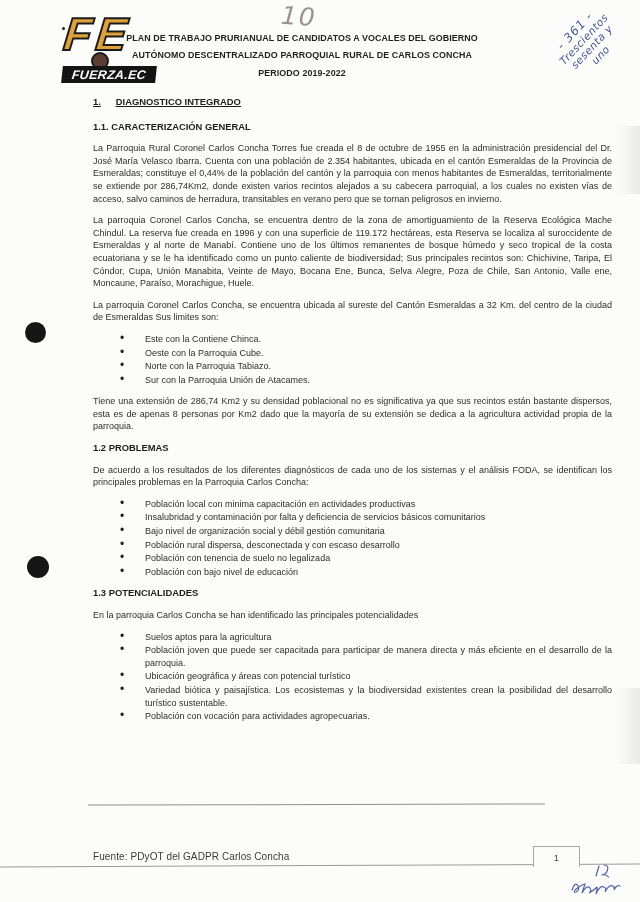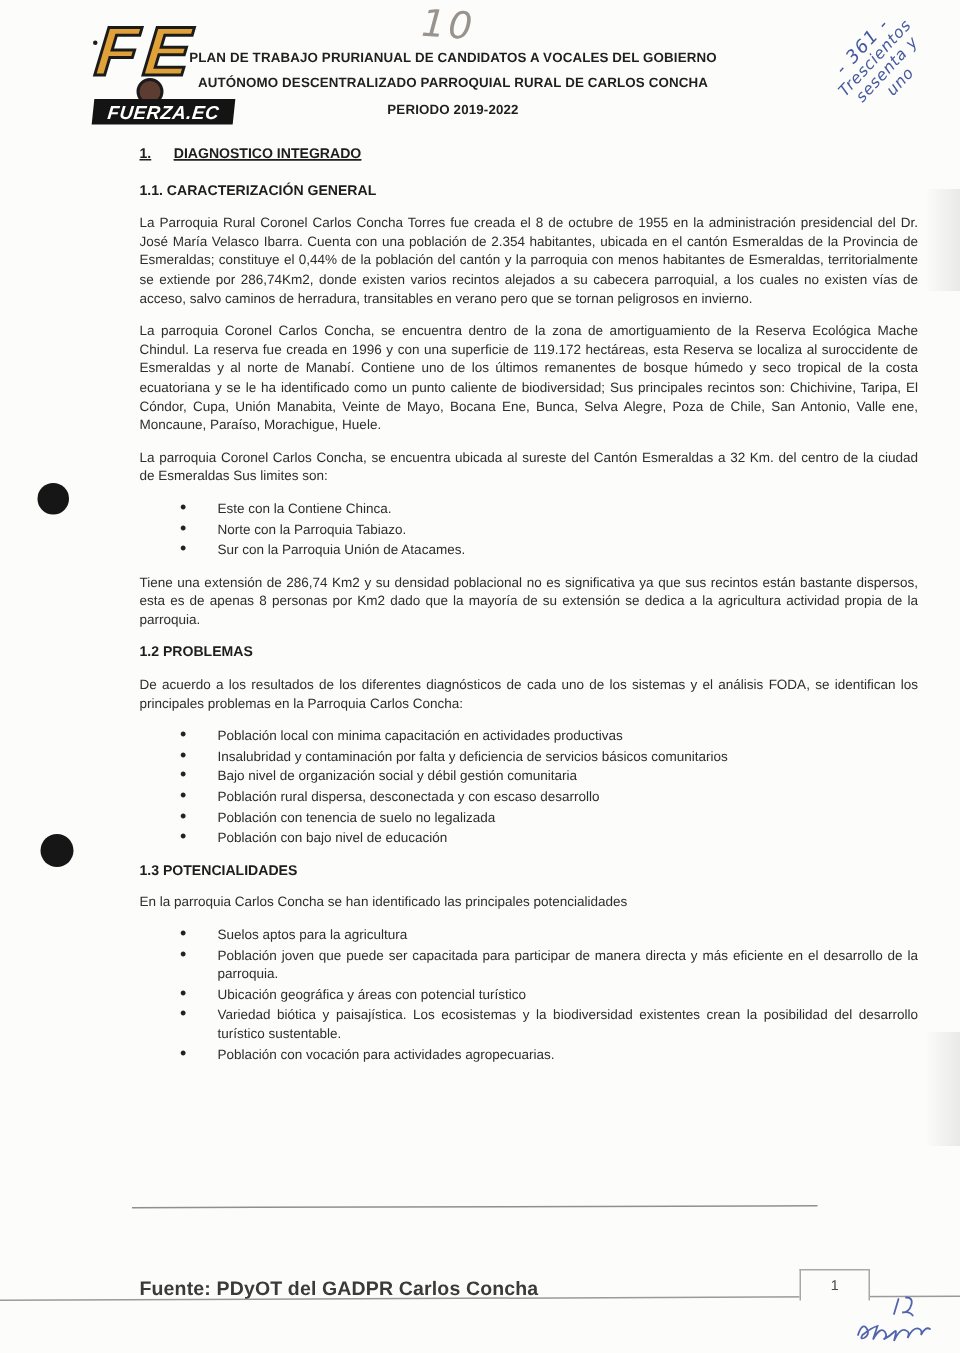--- a/index.html
+++ b/index.html
@@ -119,21 +119,21 @@
   
   .footnote-rule{
     position:absolute;left:88px;top:804px;width:457px;height:0;
     border-top:1px solid #8f8f8d;
     transform:rotate(-0.15deg);
   }
 
   
   .footer-source{
     position:absolute;left:93px;top:851px;
-    font-size:13px;color:#3a3a3a;letter-spacing:0.1px;font-weight:bold;
+    font-size:10px;color:#3a3a3a;letter-spacing:0.1px;
   }
   .footer-rule{
     position:absolute;left:0;top:865px;width:640px;height:0;
     border-top:1px solid #9a9a98;
     transform:rotate(-0.25deg);
   }
   .page-tab{
     position:absolute;left:533px;top:846px;width:45px;height:20px;
     background:#fcfcfa;
     border:1px solid #a8a8a6;border-bottom:none;
@@ -183,20 +183,21 @@
     </div>
 
     <div class="h2">1.1. CARACTERIZACIÓN GENERAL</div>
 
     <p>La Parroquia Rural Coronel Carlos Concha Torres fue creada el 8 de octubre de 1955 en la administración presidencial del Dr. José María Velasco Ibarra. Cuenta con una población de 2.354 habitantes, ubicada en el cantón Esmeraldas de la Provincia de Esmeraldas; constituye el 0,44% de la población del cantón y la parroquia con menos habitantes de Esmeraldas, territorialmente se extiende por 286,74Km2, donde existen varios recintos alejados a su cabecera parroquial, a los cuales no existen vías de acceso, salvo caminos de herradura, transitables en verano pero que se tornan peligrosos en invierno.</p>
     <p>La parroquia Coronel Carlos Concha, se encuentra dentro de la zona de amortiguamiento de la Reserva Ecológica Mache Chindul. La reserva fue creada en 1996 y con una superficie de 119.172 hectáreas, esta Reserva se localiza al suroccidente de Esmeraldas y al norte de Manabí. Contiene uno de los últimos remanentes de bosque húmedo y seco tropical de la costa ecuatoriana y se le ha identificado como un punto caliente de biodiversidad; Sus principales recintos son: Chichivine, Taripa, El Cóndor, Cupa, Unión Manabita, Veinte de Mayo, Bocana Ene, Bunca, Selva Alegre, Poza de Chile, San Antonio, Valle ene, Moncaune, Paraíso, Morachigue, Huele.</p>
     <p>La parroquia Coronel Carlos Concha, se encuentra ubicada al sureste del Cantón Esmeraldas a 32 Km. del centro de la ciudad de Esmeraldas Sus limites son:</p>
 
     <ul>
       <li>Este con la Contiene Chinca.</li>
+      <li>Oeste con la Parroquia Cube.</li>
       <li>Norte con la Parroquia Tabiazo.</li>
       <li>Sur con la Parroquia Unión de Atacames.</li>
     </ul>
 
     <p>Tiene una extensión de 286,74 Km2 y su densidad poblacional no es significativa ya que sus recintos están bastante dispersos, esta es de apenas 8 personas por Km2 dado que la mayoría de su extensión se dedica a la agricultura actividad propia de la parroquia.</p>
 
     <div class="h2">1.2 PROBLEMAS</div>
     <p>De acuerdo a los resultados de los diferentes diagnósticos de cada uno de los sistemas y el análisis FODA, se identifican los principales problemas en la Parroquia Carlos Concha:</p>
 
     <ul>

